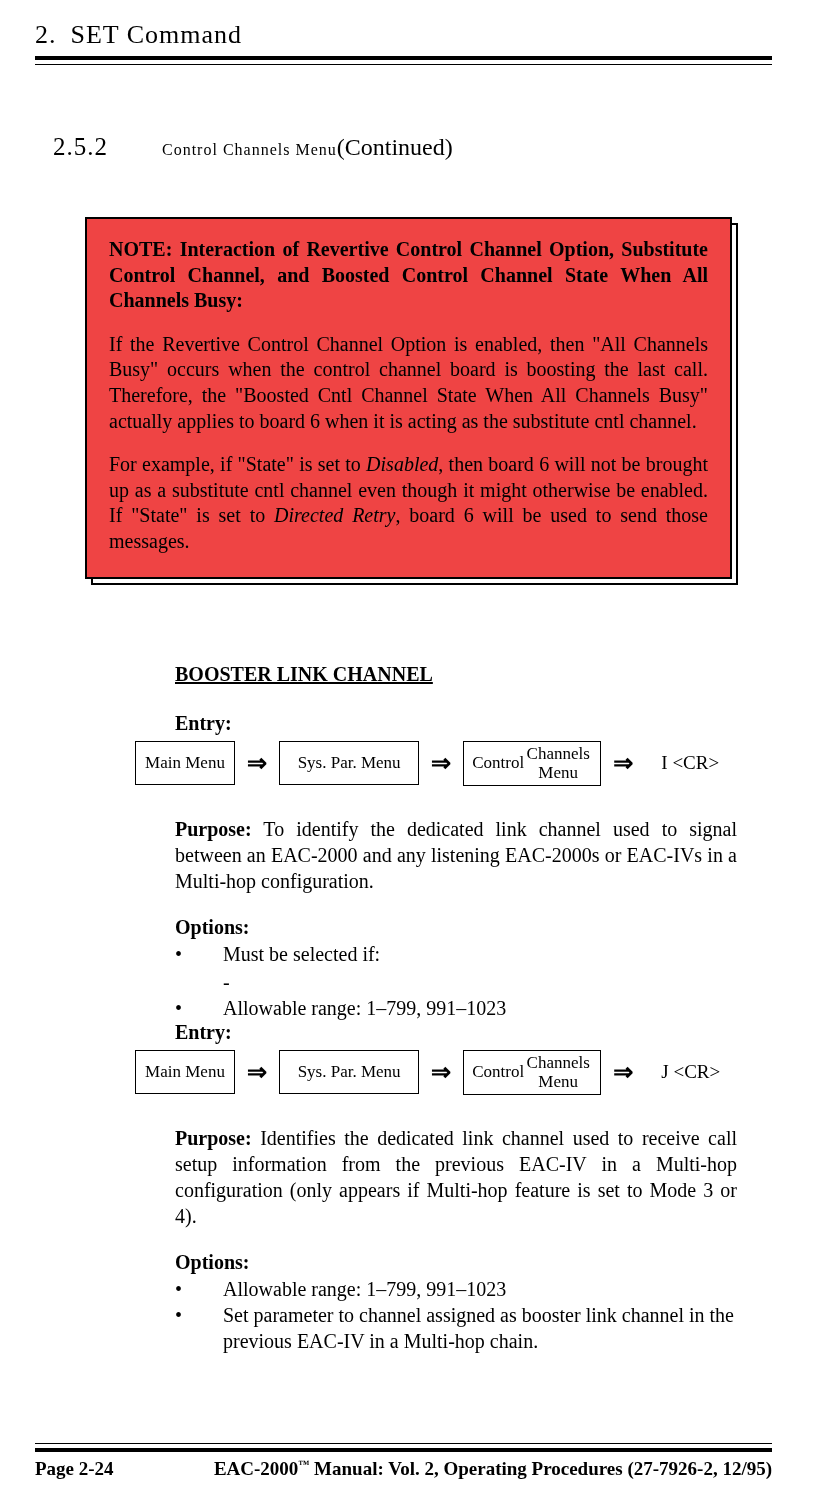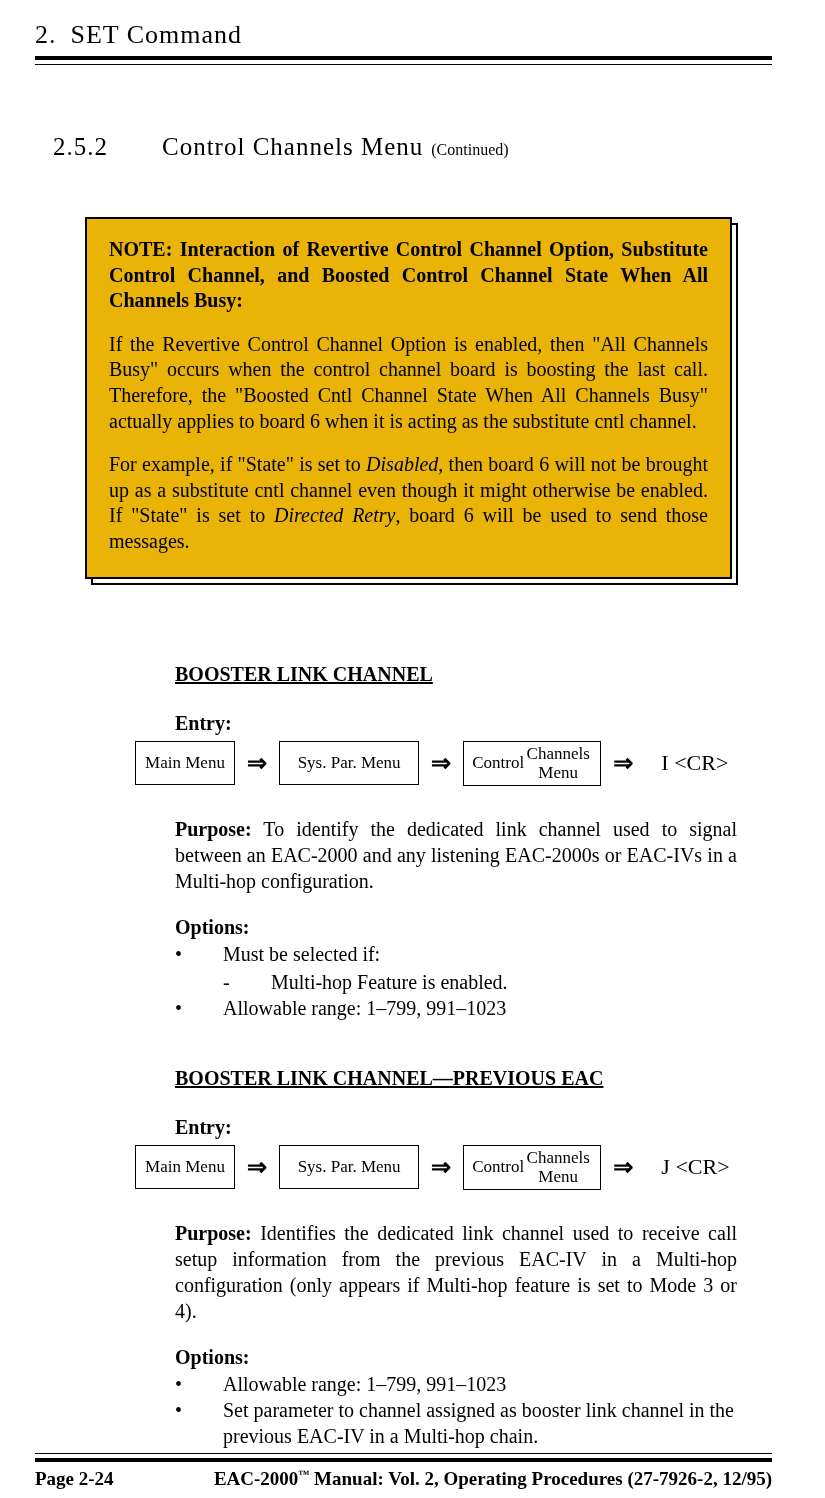--- a/index.html
+++ b/index.html
@@ -36,46 +36,46 @@
     align-items: baseline;
     margin: 0 0 56px 18px;
   }
   .sub-num {
     font-size: 25px;
     font-weight: 400;
     letter-spacing: 1px;
     margin-right: 54px;
   }
   .sub-title {
-    font-size: 25px;
+    font-size: 16px;
     font-weight: 400;
     letter-spacing: 1px;
-    margin-right: 8px;
+    margin-right: 0;
   }
   .cont {
-    font-size: 16px;
+    font-size: 24px;
     font-family: "Times New Roman", serif;
   }
 
   .note-shadow-wrap {
     position: relative;
     margin: 0 40px 0 50px;
   }
   .note-shadow {
     position: absolute;
     top: 6px; left: 6px;
     width: 100%; height: 100%;
     background: #fff;
     border: 2px solid #000;
     box-sizing: border-box;
     z-index: 0;
   }
   .note-box {
     position: relative;
-    background: #eab308;
+    background: #ef4444;
     border: 2px solid #000;
     padding: 18px 22px 22px 22px;
     z-index: 1;
     font-size: 20px;
     line-height: 1.28;
     text-align: justify;
   }
   .note-title { font-weight: bold; }
   .note-box p { margin: 0 0 18px 0; }
   .note-box p:last-child { margin-bottom: 0; }
@@ -122,21 +122,21 @@
   .mb-main { width: 100px; }
   .mb-sys  { width: 140px; }
   .mb-ctrl { width: 138px; flex-direction: row; }
   .arrow {
     font-size: 24px;
     font-weight: bold;
     margin: 0 12px 0 12px;
     line-height: 1;
   }
   .keystroke {
-    font-size: 22px;
+    font-size: 19px;
     margin-left: 16px;
     font-family: "Times New Roman", serif;
   }
 
   .body-para {
     font-size: 20px;
     line-height: 1.3;
     text-align: justify;
     margin: 0 0 22px 0;
   }
@@ -235,31 +235,29 @@
     <p class="body-para"><span class="lead-bold">Purpose:</span><span>  To identify the dedicated link channel used to signal between an EAC-2000 and any listening EAC-2000s or EAC-IVs in a Multi-hop configuration.</span></p>
 
     <div class="opts-label">Options:</div>
     <ul class="opts">
       <li>
         <span class="bullet">•</span>
         <div>
           <span>Must be selected if:</span>
           <div class="sub-dash">
             <span class="dash">-</span>
-            <span>Multi-hop Feature is enabled.</span>
           </div>
         </div>
       </li>
       <li>
         <span class="bullet">•</span>
         <span>Allowable range:  1–799, 991–1023</span>
       </li>
     </ul>
 
-    <div class="param-title second">BOOSTER LINK CHANNEL—PREVIOUS EAC</div>
 
     <div class="entry-label">Entry:</div>
     <div class="entry-row">
       <div class="menu-box mb-main">Main Menu</div>
       <span class="arrow">⇒</span>
       <div class="menu-box mb-sys">Sys. Par. Menu</div>
       <span class="arrow">⇒</span>
       <div class="menu-box mb-ctrl">
         <div>Control</div>
         <div>Channels Menu</div>

